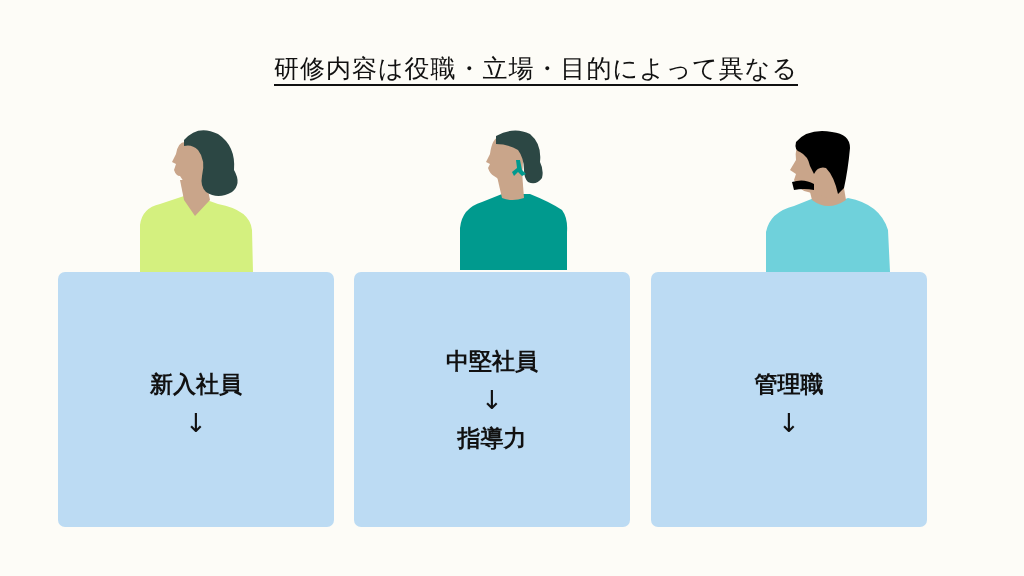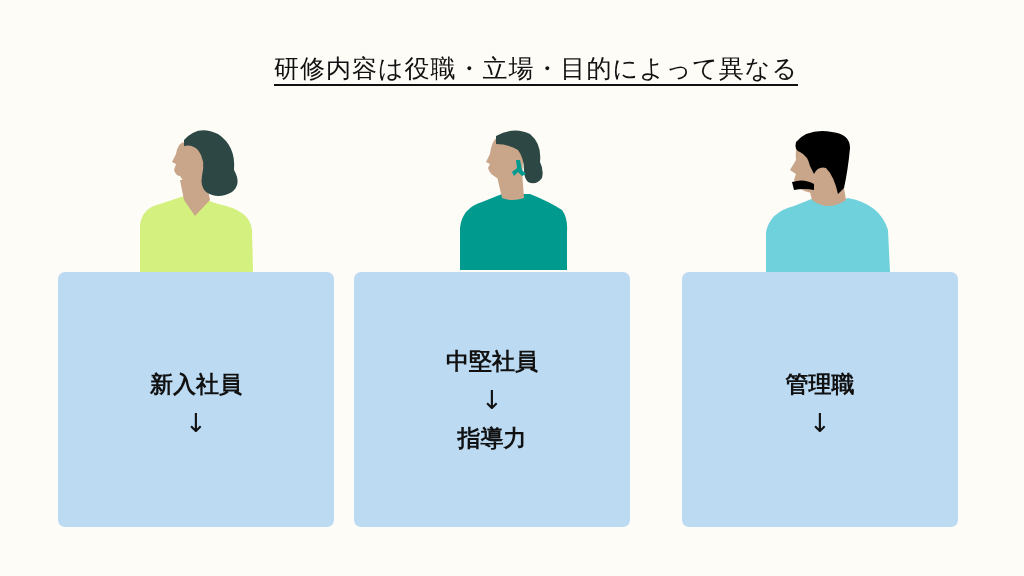--- a/index.html
+++ b/index.html
@@ -76,16 +76,16 @@
   <div class="line">新入社員</div>
   <div class="arrow">↓</div>
 </div>
 
 <div class="card" style="left:354px;">
   <div class="line">中堅社員</div>
   <div class="arrow">↓</div>
   <div class="line">指導力</div>
 </div>
 
-<div class="card" style="left:682px;">
+<div class="card" style="left:651px;">
   <div class="line">管理職</div>
   <div class="arrow">↓</div>
 </div>
 
 </body></html>

